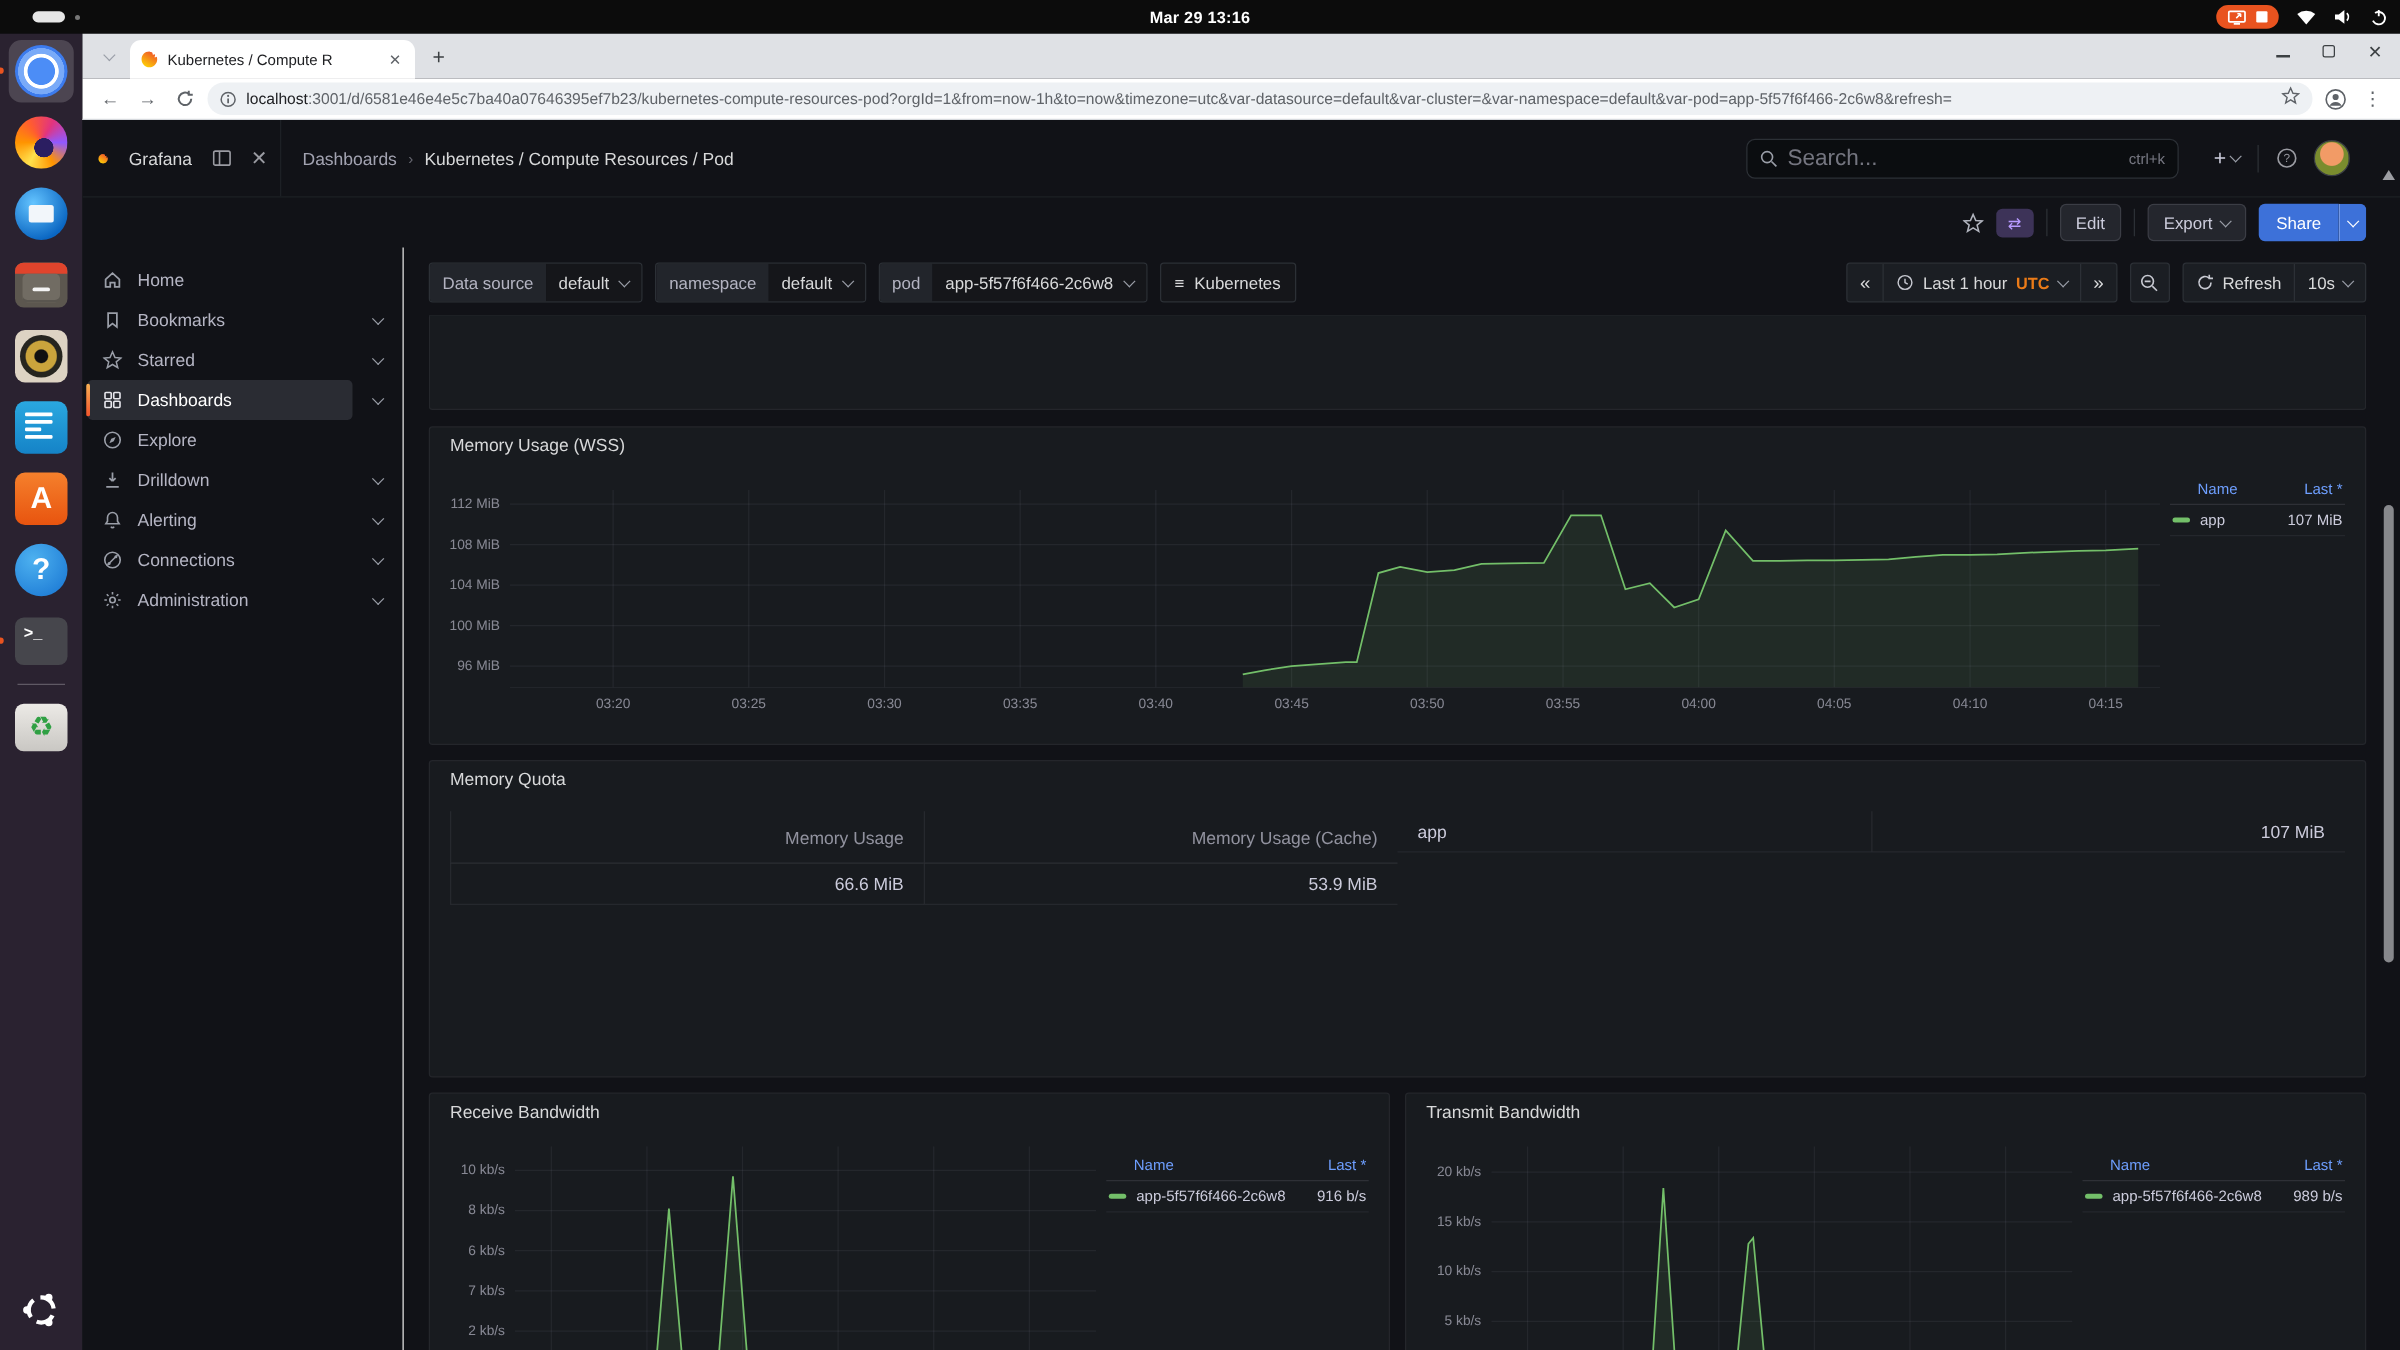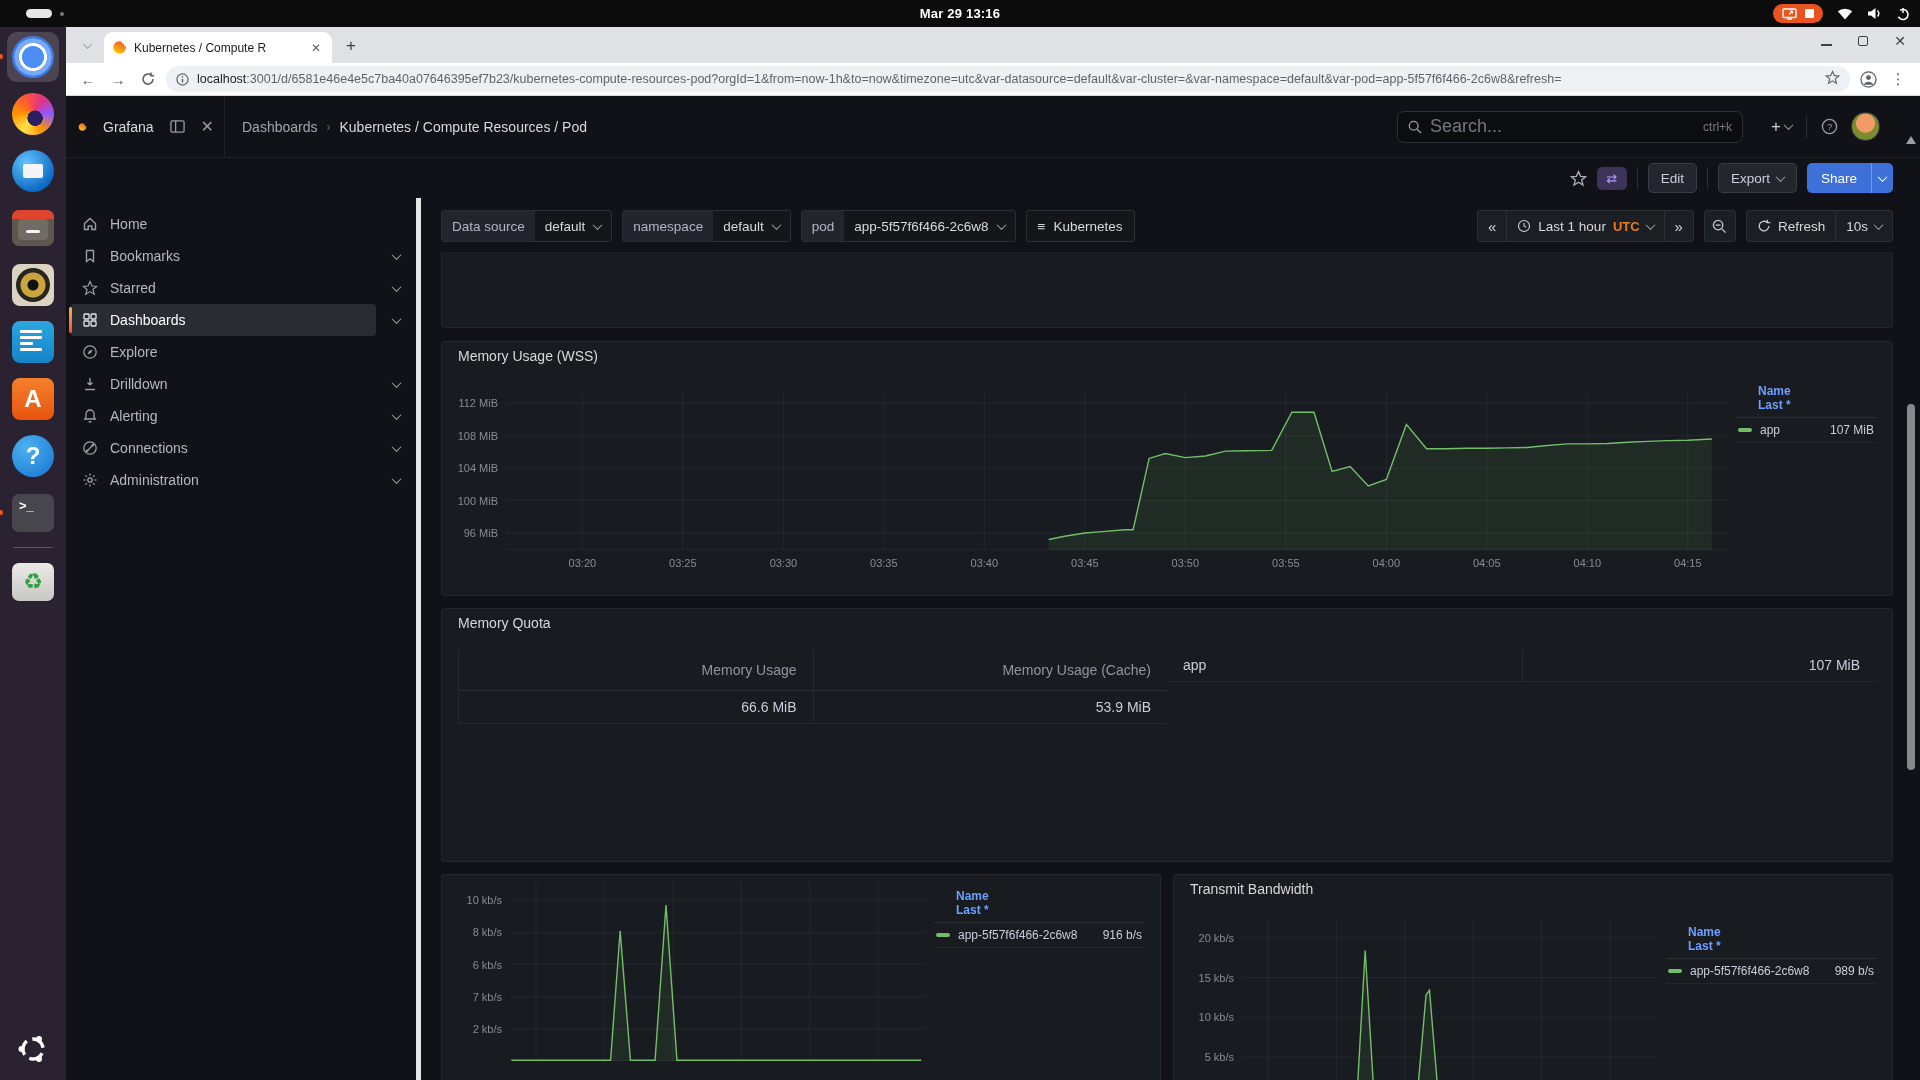--- a/index.html
+++ b/index.html
@@ -99,21 +99,21 @@
       display:flex; align-items:center; justify-content:center; font-size:13px; }
   .btn { height:30px; border-radius:5px; display:flex; align-items:center; gap:7px; font-size:13.5px; padding:0 12px;
       background:#24262d; border:1px solid rgba(204,204,220,.14); color:#ccccdc; }
   .btn-primary { background:#3d71d9; border:0; color:#fff; padding:0 14px; font-weight:500; }
   .share-split { display:flex; align-items:stretch; }
   .share-split .btn-primary { border-radius:5px 0 0 5px; }
   .share-caret { width:22px; background:#3d71d9; border-left:1px solid rgba(255,255,255,.28); border-radius:0 5px 5px 0;
       display:flex; align-items:center; justify-content:center; }
 
   .gf-body { flex:1; display:flex; min-height:0; }
-  .megamenu { width:355px; flex:none; border-right:5px solid #e5e5e5; padding:10px 0 0 0; }
+  .megamenu { width:257px; flex:none; border-right:1px solid #e5e5e5; padding:10px 0 0 0; }
   .mm-item { position:relative; height:32px; display:flex; align-items:center; gap:12px; margin:0 40px 0 4px; padding-left:12px;
       color:rgba(204,204,220,.88); font-size:14px; border-radius:4px; }
   .mm-item .mm-ic { width:16px; display:flex; justify-content:center; color:#9a9ea8; }
   .mm-item.active { background:#2a2c33; color:#ffffff; }
   .mm-item.active:before { content:""; position:absolute; left:-1px; top:3px; bottom:3px; width:3px; border-radius:2px;
       background:linear-gradient(#f9b054,#f2552c); }
   .mm-label { flex:1; }
   .mm-chev { position:absolute; right:-24px; }
 
   .gf-content { flex:1; min-width:0; position:relative; }
@@ -150,22 +150,22 @@
   .y-col.wide { width:52px; }
   .tick-y { position:absolute; right:8px; transform:translateY(-50%); font-size:11px; color:rgba(204,204,220,.62); white-space:nowrap; }
   .plot-col { flex:1; min-width:0; }
   .plot { position:relative; }
   .plot svg { position:absolute; inset:0; width:100%; height:100%; }
   .x-axis { position:relative; height:24px; }
   .tick-x { position:absolute; top:7px; transform:translateX(-50%); font-size:11px; color:rgba(204,204,220,.62); white-space:nowrap; }
   .legend { flex:none; font-size:12px; margin-left:8px; }
   .legend-mem { width:140px; margin-top:-10px; }
   .legend-bw { width:210px; margin-top:6px; }
-  .legend-head { display:flex; justify-content:space-between; color:#6e9fff; font-weight:700; padding:2px 2px 5px 22px;
-      border-bottom:1px solid rgba(204,204,220,.12);flex-direction:column; }
+  .legend-head { display:flex; justify-content:space-between; color:#6e9fff; font-weight:400; padding:2px 2px 5px 22px;
+      border-bottom:1px solid rgba(204,204,220,.12); }
   .legend-row { display:flex; align-items:center; padding:5px 2px; border-bottom:1px solid rgba(204,204,220,.07); color:#ccccdc; }
   .swatch { width:14px; height:4px; border-radius:2px; background:#73bf69; margin-right:8px; flex:none; }
   .lname { flex:1; white-space:nowrap; overflow:hidden; }
   .lval { white-space:nowrap; }
 
   .quota-table { margin-top:18px; }
   .q-grid { display:grid; grid-template-columns:1fr 1fr 1fr 1fr; }
   .q-cell { font-size:14px; padding:0 16px; display:flex; align-items:center; }
   .q-head { height:42px; color:rgba(204,204,220,.68); border-bottom:1px solid rgba(204,204,220,.1); }
   .q-data { height:33px; color:#ccccdc; border-bottom:1px solid rgba(204,204,220,.07); }
@@ -640,20 +640,21 @@
                   <div class="q-cell q-data">app</div>
                   <div class="q-cell q-data num bl">107 MiB</div>
                   <div class="q-cell q-data num bl">66.6 MiB</div>
                   <div class="q-cell q-data num bl">53.9 MiB</div>
                 </div>
               </div>
             </div>
 
             <div class="p-row">
               <div class="panel p-bw panel-pad">
+                <div class="ptitle">Receive Bandwidth</div>
                 <div class="chart-wrap">
                   <div class="y-col wide" style="height: 180px;">
                       <div class="tick-y" style="top: 82.14%;">2 kb/s</div>
                       <div class="tick-y" style="top: 64.29%;">7 kb/s</div>
                       <div class="tick-y" style="top: 46.43%;">6 kb/s</div>
                       <div class="tick-y" style="top: 28.57%;">8 kb/s</div>
                       <div class="tick-y" style="top: 10.71%;">10 kb/s</div>
                     </div>
                   <div class="plot-col">
                     <div class="plot" style="height: 180px;">

